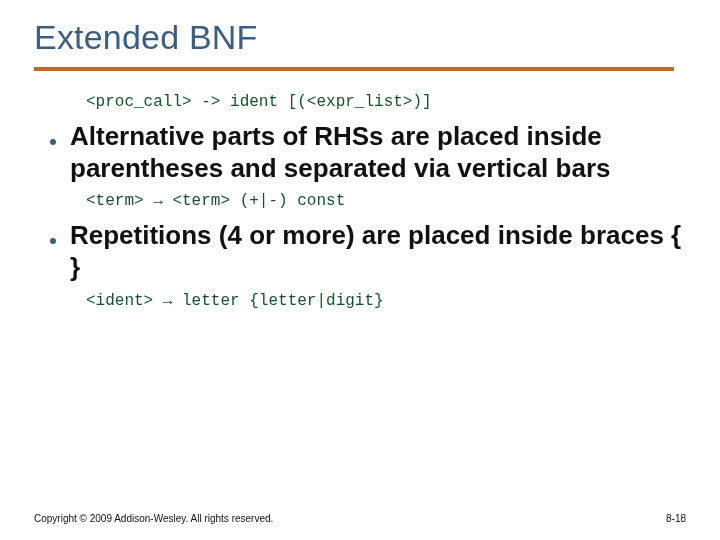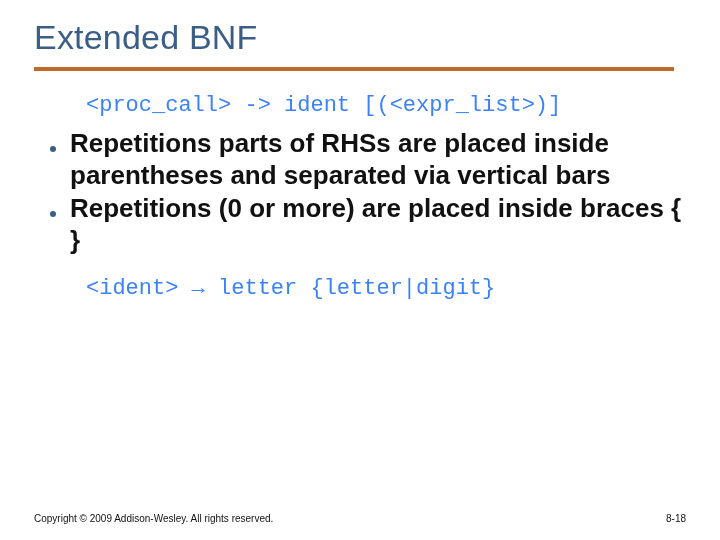--- a/index.html
+++ b/index.html
@@ -50,24 +50,24 @@
     margin: 18px 14px 0 6px;
   }
   .bullet .text {
     font-size: 26px;
     line-height: 1.22;
     font-weight: 600;
     color: #111;
   }
   .code {
     font-family: "Courier New", monospace;
-    font-size: 22px;
+    font-size: 16px;
     font-weight: 400;
-    color: #3b82f6;
-    margin: 19px 0 10px 42px;
+    color: #14532d;
+    margin: 8px 0 10px 42px;
     white-space: pre;
   }
   .footer {
     position: absolute;
     left: 34px;
     bottom: 16px;
     font-size: 10px;
     font-family: Arial, sans-serif;
     color: #111;
   }
@@ -87,26 +87,27 @@
 
   <h1 class="title">Extended BNF</h1>
   <div class="rule"></div>
 
   <div class="bullets">
 
     <div class="code">&lt;proc_call&gt; -&gt; ident [(&lt;expr_list&gt;)]</div>
 
     <div class="bullet">
       <span class="dot"></span>
-      <span class="text">Repetitions parts of RHSs are placed inside parentheses and separated via vertical bars</span>
+      <span class="text">Alternative parts of RHSs are placed inside parentheses and separated via vertical bars</span>
     </div>
+    <div class="code">&lt;term&gt; → &lt;term&gt; (+|-) const</div>
 
     <div class="bullet">
       <span class="dot"></span>
-      <span class="text">Repetitions (0 or more) are placed inside braces { }</span>
+      <span class="text">Repetitions (4 or more) are placed inside braces { }</span>
     </div>
     <div class="code">&lt;ident&gt; → letter {letter|digit}</div>
 
   </div>
 
   <div class="footer">Copyright © 2009 Addison-Wesley. All rights reserved.</div>
   <div class="pagenum">8-18</div>
 
 </div>
 

